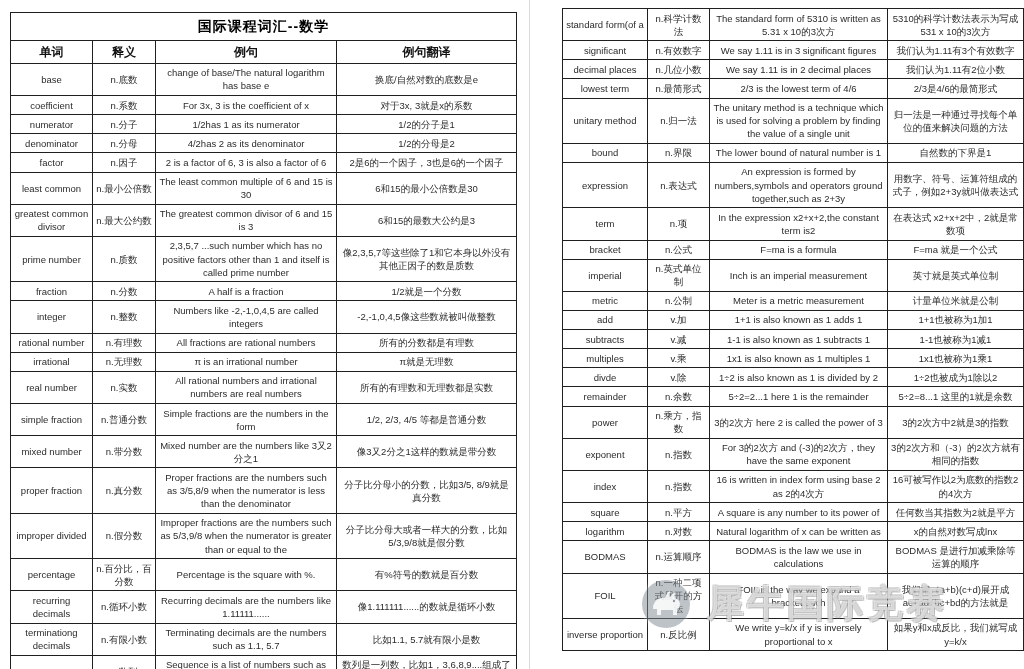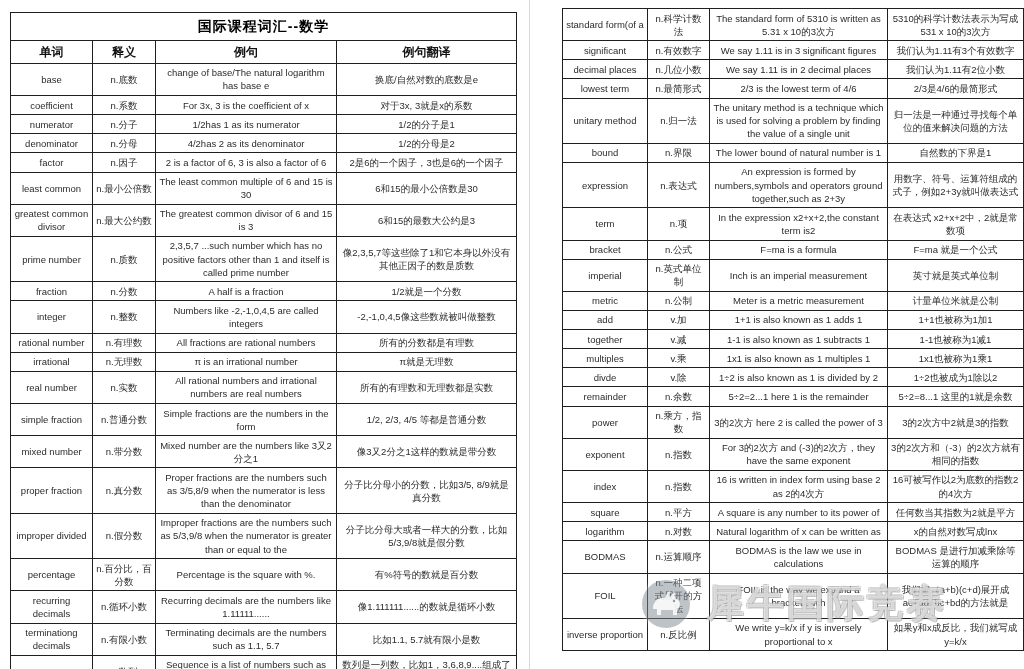--- a/index.html
+++ b/index.html
@@ -278,21 +278,21 @@
         <td>Meter is a metric measurement</td>
         <td>计量单位米就是公制</td>
       </tr>
       <tr>
         <td>add</td>
         <td>v.加</td>
         <td>1+1 is also known as 1 adds 1</td>
         <td>1+1也被称为1加1</td>
       </tr>
       <tr>
-        <td>together</td>
+        <td>subtracts</td>
         <td>v.减</td>
         <td>1-1 is also known as 1 subtracts 1</td>
         <td>1-1也被称为1减1</td>
       </tr>
       <tr>
         <td>multiples</td>
         <td>v.乘</td>
         <td>1x1 is also known as 1 multiples 1</td>
         <td>1x1也被称为1乘1</td>
       </tr>

